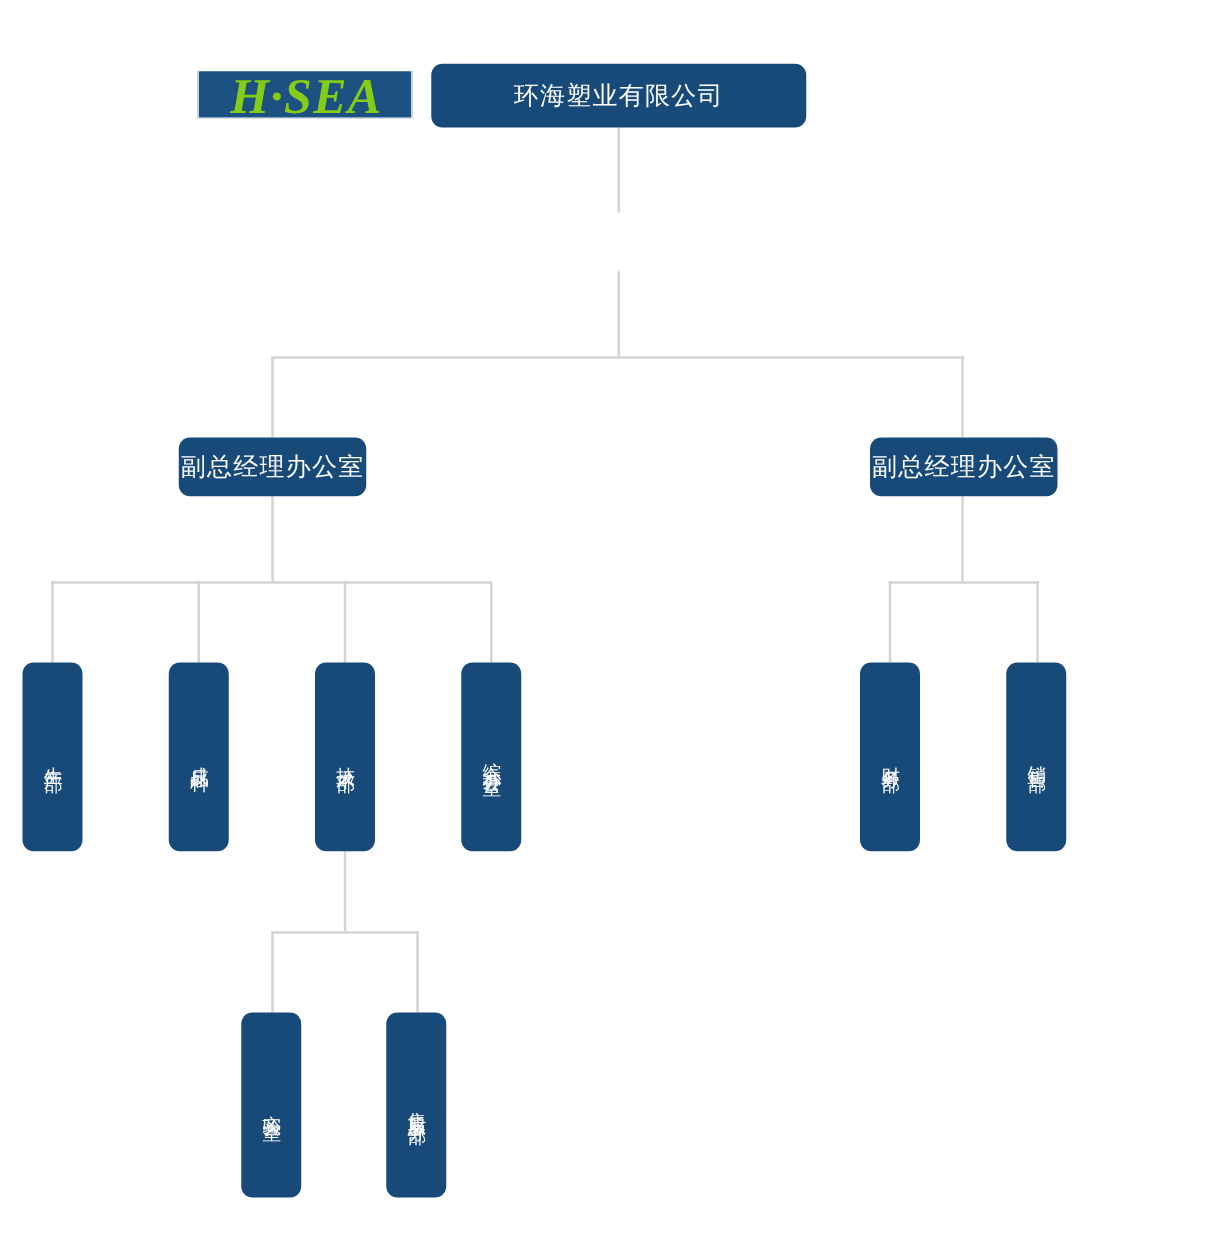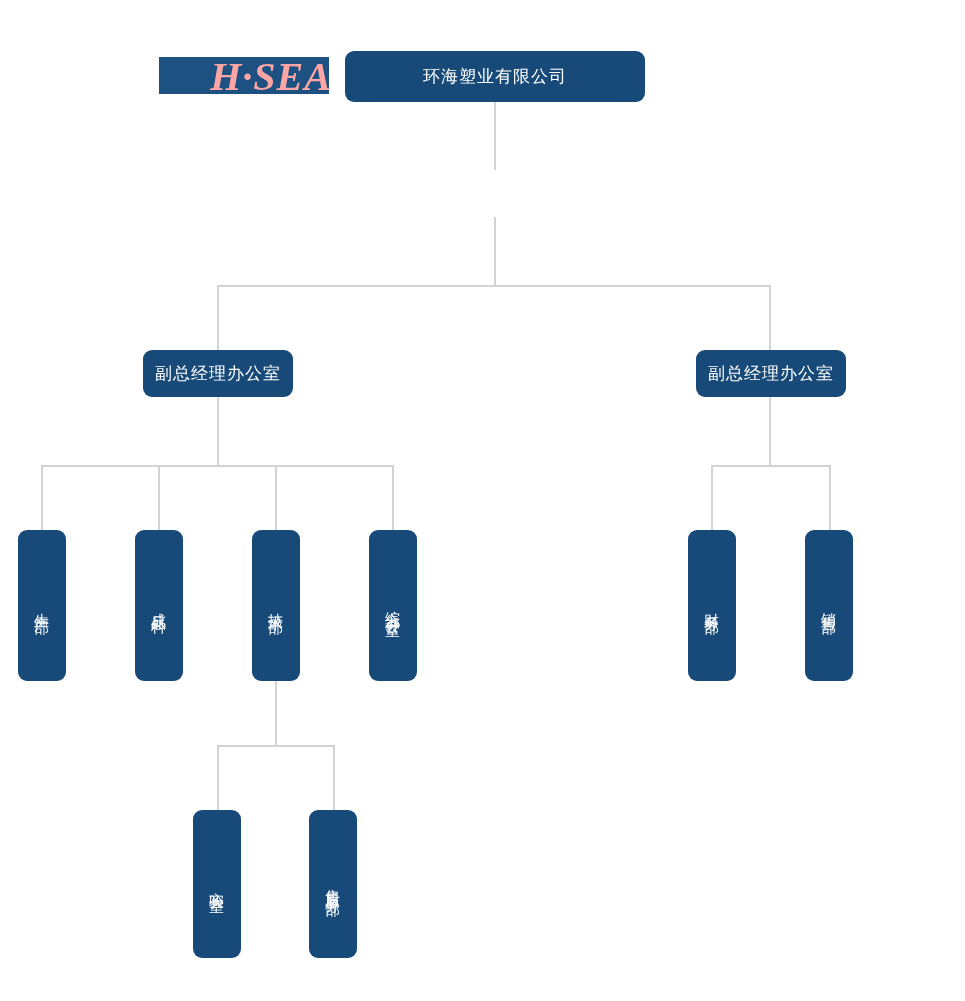--- a/index.html
+++ b/index.html
@@ -31,21 +31,21 @@
     position: absolute;
     background: #184a79;
     border-radius: 9px;
     color: #ffffff;
     display: flex;
     align-items: center;
     justify-content: center;
     box-sizing: border-box;
   }
   .node-h {
-    font-size: 17px;
+    font-size: 20px;
     letter-spacing: 1px;
     line-height: 1;
     white-space: nowrap;
   }
   .node-v {
     writing-mode: vertical-rl;
     text-orientation: upright;
     font-size: 15px;
     letter-spacing: 3px;
     line-height: 1;
@@ -68,25 +68,24 @@
     left: 0;
     top: -9px;
     width: 172px;
     height: 57px;
     line-height: 57px;
     text-align: center;
     font-family: "Liberation Serif", "DejaVu Serif", serif;
     font-style: italic;
     font-weight: bold;
     font-size: 40px;
-    color: #fca5a5;
+    color: #84cc16;
     letter-spacing: 1px;
     white-space: nowrap;
     text-shadow: 0 0 1px #1d5182;
-    padding-left: 26px;
   }
 </style>
 </head>
 <body>
 
 <div id="org-chart">
 
   <div id="logo">
     <div id="logo-text">H·SEA</div>
   </div>

